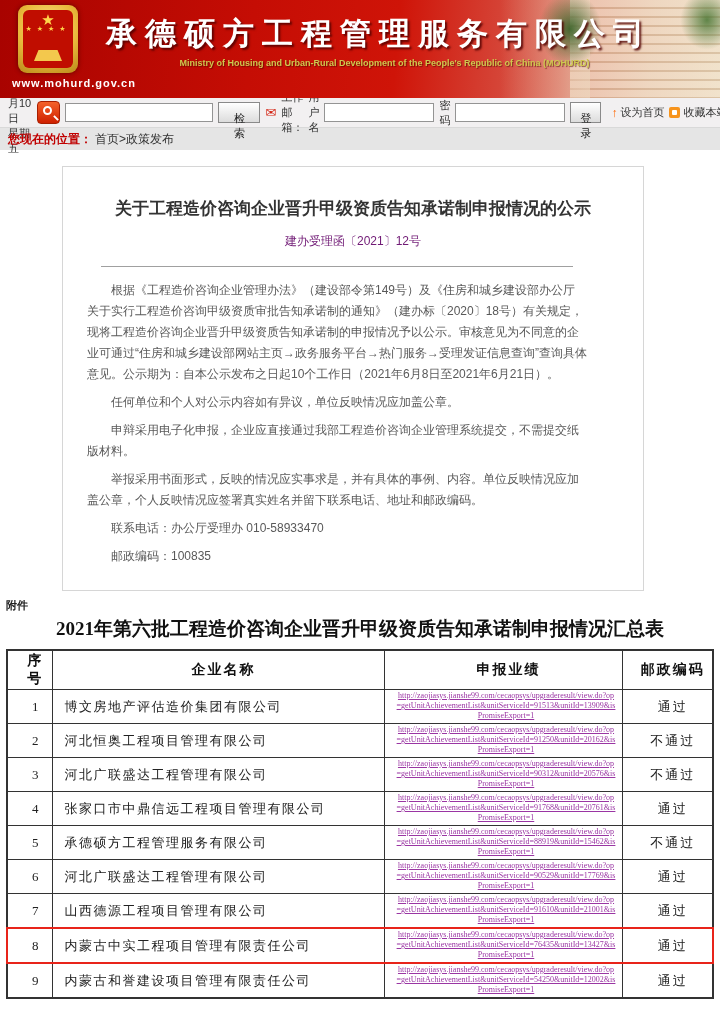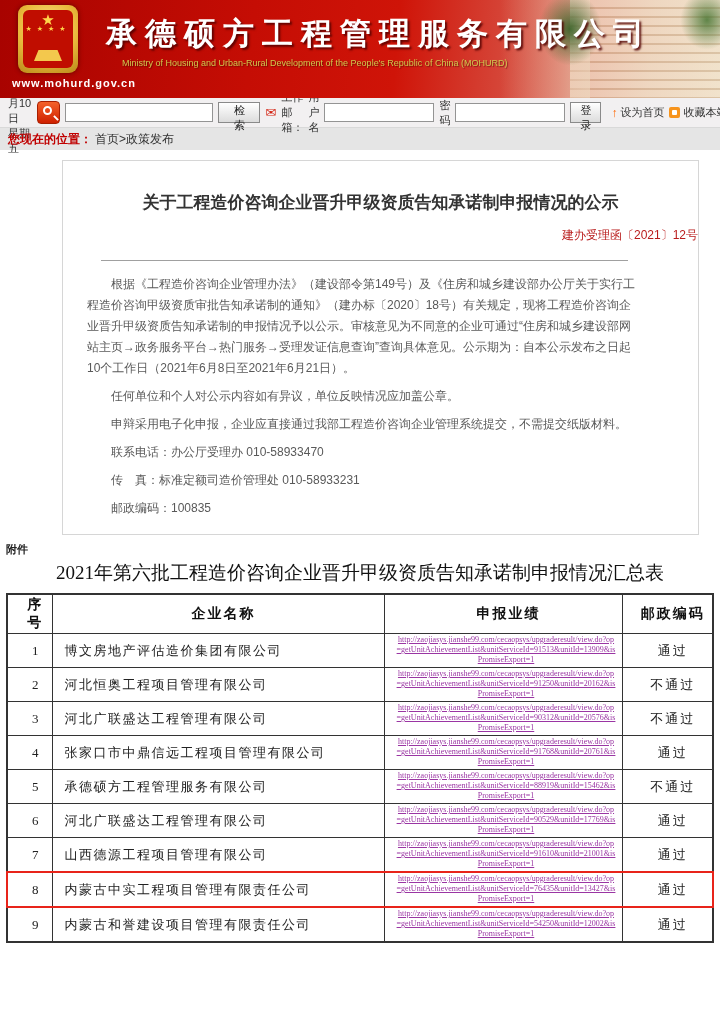--- a/index.html
+++ b/index.html
@@ -23,60 +23,60 @@
   .emblem { position:absolute; left:18px; top:5px; width:60px; height:68px; border-radius:9px;
     background:radial-gradient(circle at 50% 35%, #ffe593, #e9b93b 55%, #b98a1a); box-shadow:0 0 5px rgba(0,0,0,.45); }
   .emblem-inner { position:absolute; inset:5px; background:#c00d00; border-radius:6px; overflow:hidden; }
   .emblem-star { position:absolute; left:0; right:0; top:2px; text-align:center; color:#ffd54a; font-size:15px; line-height:16px; }
   .emblem-stars-sm { position:absolute; left:0; right:0; top:15px; text-align:center; color:#ffd54a; font-size:7px; letter-spacing:5px; line-height:8px; }
   .emblem-gate { position:absolute; left:50%; bottom:7px; transform:translateX(-50%); width:28px; height:11px;
     background:#f3c84d; clip-path:polygon(0 100%,100% 100%,84% 0,16% 0); }
   .emblem-gate::after { content:""; position:absolute; left:4px; right:4px; top:-4px; height:3px; background:#f3c84d; }
   .site-title { position:absolute; left:106px; top:13px; width:545px; text-align:center; white-space:nowrap;
     color:#fff; font-size:31px; font-weight:bold; letter-spacing:8px; text-shadow:2px 2px 2px rgba(80,0,0,.85); }
-  .site-en { position:absolute; left:122px; top:58px; width:545px; text-align:left;
-    color:#cdc84e; font-size:9px; font-weight:normal; text-shadow:1px 1px 1px rgba(80,0,0,.6); }
+  .site-en { position:absolute; left:112px; top:58px; width:545px; text-align:center;
+    color:#cdc84e; font-size:9px; font-weight:bold; text-shadow:1px 1px 1px rgba(80,0,0,.6); }
   .site-url { position:absolute; left:12px; top:77px; color:#fff; font-size:11px; font-weight:bold; letter-spacing:1px; }
 
   
   .toolbar { height:30px; background:#f2f0f1; border-bottom:1px solid #d9d9d9;
     display:flex; align-items:center; padding:0 8px; gap:5px; font-size:11px; color:#333; }
   .search-btn { width:23px; height:23px; border-radius:4px; flex:0 0 auto; cursor:pointer;
     background:linear-gradient(#f4622a,#cf2000); border:1px solid #a81e00; position:relative; }
   .mag { position:absolute; left:5px; top:4px; width:9px; height:9px; border:2px solid #fff; border-radius:50%; }
   .mag::after { content:""; position:absolute; left:8px; top:9px; width:6px; height:2px; background:#fff; transform:rotate(45deg); }
   .tb-input { height:19px; border:1px solid #949494; background:#fff; padding:0 3px; font-size:11px; }
   .search-input { width:148px; }
   .user-input, .pwd-input { width:110px; }
   .btn { height:21px; border:1px solid #8a8a8a; background:linear-gradient(#ffffff,#dcdcdc);
-    font-size:11px; color:#222; padding:0 9px; cursor:pointer; font-family:"Liberation Sans", sans-serif; }
+    font-size:11px; color:#222; padding:8px 9px; cursor:pointer; font-family:"Liberation Sans", sans-serif; }
   .mail-icon { color:#d42313; font-size:13px; line-height:13px; }
   .spacer { flex:1; }
   .hdr-link { display:flex; align-items:center; gap:3px; cursor:pointer; white-space:nowrap; }
   .arrow-icon { color:#f60; font-weight:bold; font-size:12px; }
   .fav-icon { width:11px; height:11px; background:#f7941d; border-radius:2px; display:inline-block; position:relative; }
   .fav-icon::after { content:""; position:absolute; left:3px; top:3px; width:5px; height:5px; background:#fff; border-radius:1px; }
 
   
   .breadcrumb { height:22px; display:flex; align-items:center; padding:0 8px; font-size:12px; background:#e5e5e5; }
   .bc-label { color:#c00000; font-weight:bold; }
   .bc-path { color:#333; margin-left:3px; cursor:pointer; }
 
   
-  .doc-box { margin:10px 16px 0 62px; width:637px; border:1px solid #d6d6d6; background:#fff; padding-bottom:6px; }
+  .doc-box { margin:16px 16px 0 62px; width:582px; border:1px solid #d6d6d6; background:#fff; padding-bottom:14px; }
   .doc-title { margin-top:30px; padding:0 30px; text-align:center; font-size:17px; font-weight:bold; color:#333; }
-  .doc-number { margin-top:13px; text-align:right; font-size:12px; color:#b91c1c; }
+  .doc-number { margin-top:13px; text-align:center; font-size:12px; color:#701a75; }
   .doc-divider { margin:16px 70px 0 38px; border:none; border-top:1px solid #a0a0a0; }
   .doc-paragraphs { padding:13px 56px 2px 24px; font-size:12px; color:#595959; }
   .doc-paragraphs p { margin:0 0 7px; line-height:21px; text-indent:2em; }
 
   
   .attachment-label { margin:7px 0 0 6px; font-size:11px; font-weight:bold; color:#222; }
   .table-title { text-align:center; font-family:"Liberation Serif","DejaVu Serif",serif;
-    font-size:19px; font-weight:normal; color:#111; margin:3px 0 7px; }
+    font-size:19px; font-weight:bold; color:#111; margin:3px 0 7px; }
   table.report { width:706px; margin:0 auto; border-collapse:collapse; table-layout:fixed;
     font-family:"Liberation Serif","DejaVu Serif",serif; border:2px solid #333; }
   .report th, .report td { border:1px solid #333; overflow:hidden;padding-left:12px; }
   .report th { height:37px; font-size:14px; font-weight:bold; color:#111; letter-spacing:2px; }
   .report td { height:33px; color:#222; }
   .col-no { width:45px; } .col-company { width:332px; } .col-url { width:238px; } .col-result { width:91px; }
   .c-no { text-align:center; font-size:13px; }
   .c-company { font-size:13px; padding-left:6px; letter-spacing:1.5px; }
   .c-url { text-align:center; padding:1px 6px; }
   .c-url a { font-size:8px; line-height:10px; color:#9a35a3; word-break:break-all;
@@ -137,22 +137,22 @@
 </div>
 
 <div class="doc-box">
   <div class="doc-title">关于工程造价咨询企业晋升甲级资质告知承诺制申报情况的公示</div>
   <div class="doc-number">建办受理函〔2021〕12号</div>
   <hr class="doc-divider">
   <div class="doc-paragraphs">
       <p>根据《工程造价咨询企业管理办法》（建设部令第149号）及《住房和城乡建设部办公厅关于实行工程造价咨询甲级资质审批告知承诺制的通知》（建办标〔2020〕18号）有关规定，现将工程造价咨询企业晋升甲级资质告知承诺制的申报情况予以公示。审核意见为不同意的企业可通过“住房和城乡建设部网站主页→政务服务平台→热门服务→受理发证信息查询”查询具体意见。公示期为：自本公示发布之日起10个工作日（2021年6月8日至2021年6月21日）。</p>
       <p>任何单位和个人对公示内容如有异议，单位反映情况应加盖公章。</p>
       <p>申辩采用电子化申报，企业应直接通过我部工程造价咨询企业管理系统提交，不需提交纸版材料。</p>
+      <p>举报采用书面形式，反映的情况应实事求是，并有具体的事例、内容。单位反映情况应加盖公章，个人反映情况应签署真实姓名并留下联系电话、地址和邮政编码。</p>
       <p>联系电话：办公厅受理办  010-58933470</p>
-      <p>传　真：标准定额司造价管理处  010-58933231</p>
       <p>邮政编码：100835</p>
     </div>
 </div>
 
 <div class="attachment-label">附件</div>
 <div class="table-title">2021年第六批工程造价咨询企业晋升甲级资质告知承诺制申报情况汇总表</div>
 
 <table class="report">
   <colgroup>
     <col class="col-no">

